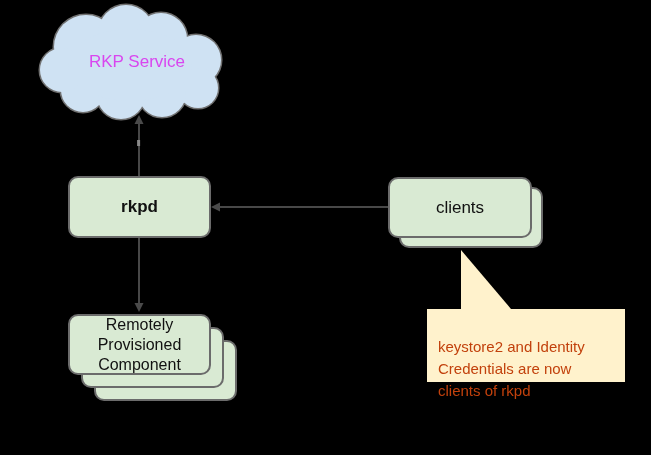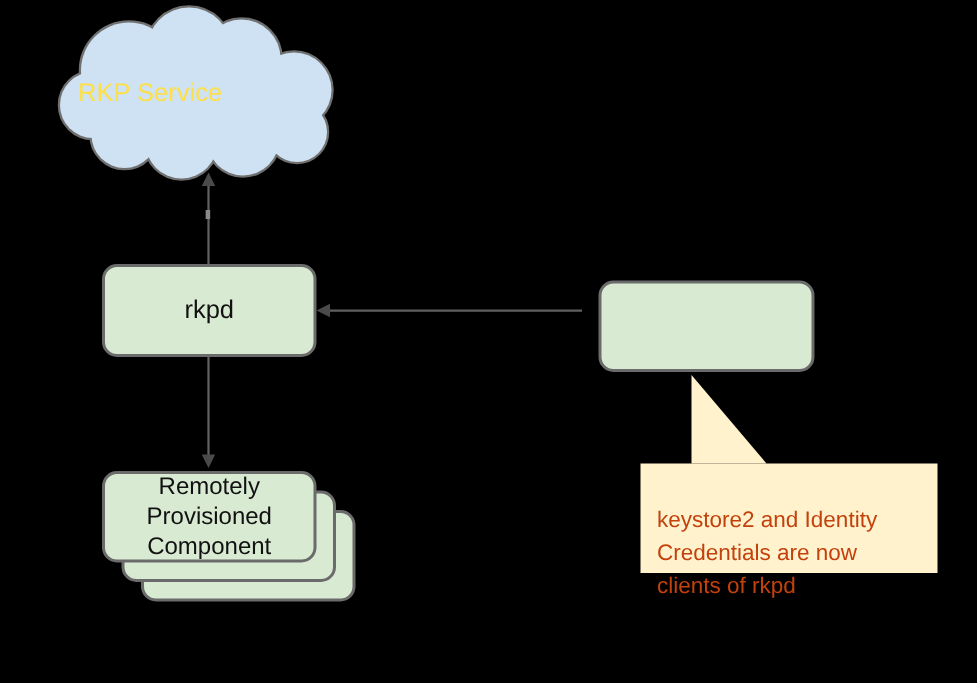--- a/index.html
+++ b/index.html
@@ -9,23 +9,23 @@
   }
   #shapes-svg{position:absolute;left:0;top:0;width:651px;height:455px;z-index:1;}
   .node{
     position:absolute;box-sizing:border-box;z-index:2;
     background:#d9ead3;border:2px solid #6b6b6b;border-radius:10px;
     display:flex;align-items:center;justify-content:center;
     color:#111;font-size:17px;text-align:center;
   }
   .node.back{z-index:1;}
   .cloud-label{
-    position:absolute;z-index:2;color:#fde047;font-size:17px;text-align:left;
+    position:absolute;z-index:2;color:#d946ef;font-size:17px;text-align:center;
   }
-  #rkpd-box{left:68px;top:176px;width:143px;height:62px;}
+  #rkpd-box{left:68px;top:176px;width:143px;height:62px;font-weight:bold;}
   #clients-box-back{left:399px;top:187px;width:144px;height:61px;}
   #clients-box{left:388px;top:177px;width:144px;height:61px;}
   #rpc-box-back2{left:94px;top:340px;width:143px;height:61px;}
   #rpc-box-back1{left:81px;top:327px;width:143px;height:61px;}
   #rpc-box{left:68px;top:314px;width:143px;height:61px;font-size:16px;line-height:20px;white-space:pre-line;}
   #cloud-label{left:52px;top:52px;width:170px;}
   #callout-box{
     position:absolute;left:427px;top:309px;width:198px;height:73px;z-index:2;
     box-sizing:border-box;background:#fff2cc;color:#c2410c;
     font-size:15px;line-height:22px;white-space:pre-line;
@@ -84,20 +84,23 @@
     </g>
   </svg>
 
   <div class="cloud-label" id="cloud-label">RKP Service</div>
 
   <div class="node" id="rkpd-box">
     <span>rkpd</span>
   </div>
 
   <div class="node back" id="clients-box-back"></div>
+  <div class="node" id="clients-box">
+    <span>clients</span>
+  </div>
 
   <div class="node back" id="rpc-box-back2"></div>
   <div class="node back" id="rpc-box-back1"></div>
   <div class="node" id="rpc-box">
     <span>Remotely
 Provisioned
 Component</span>
   </div>
 
   <div id="callout-box">

